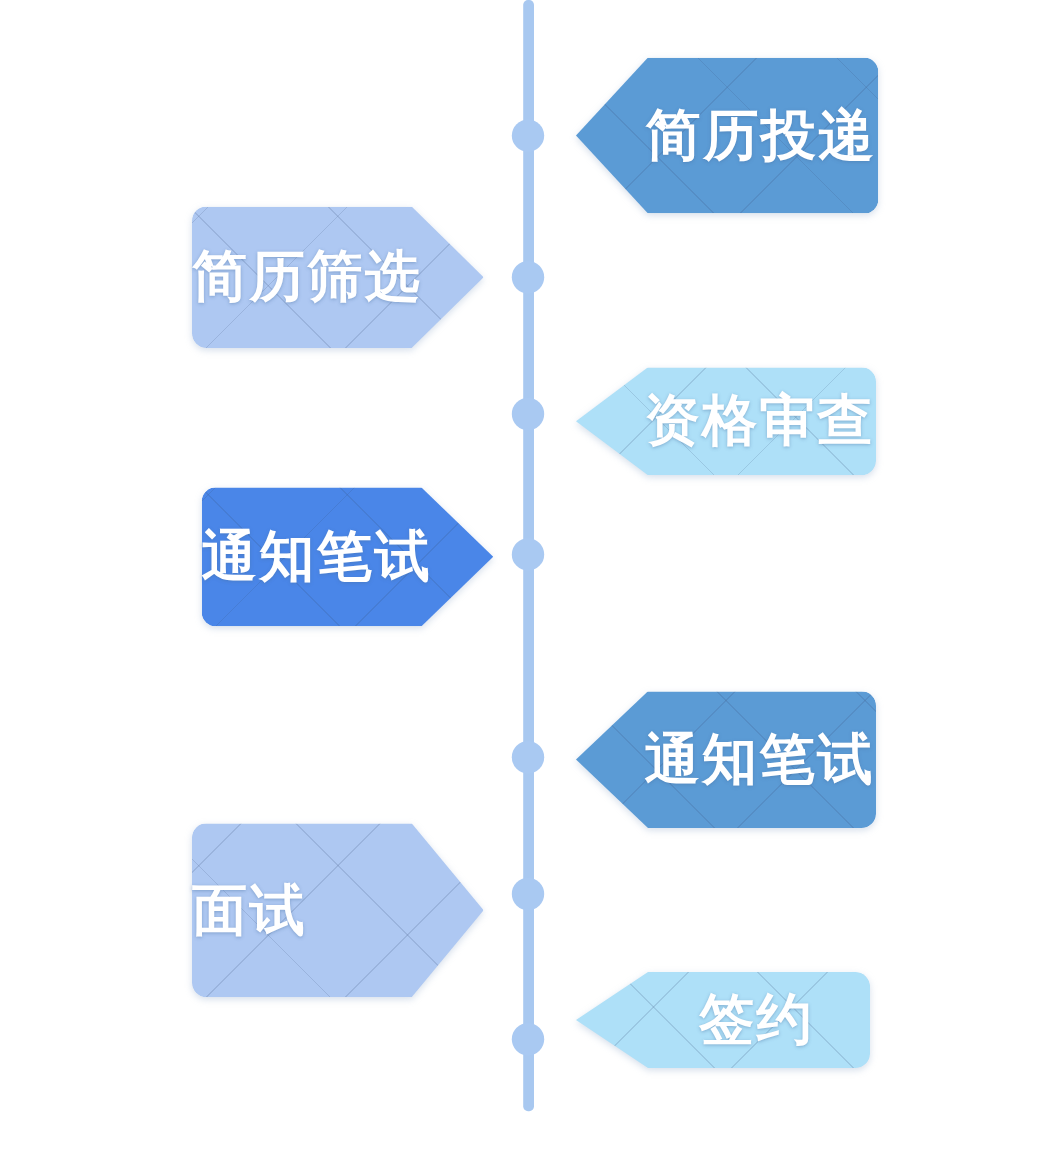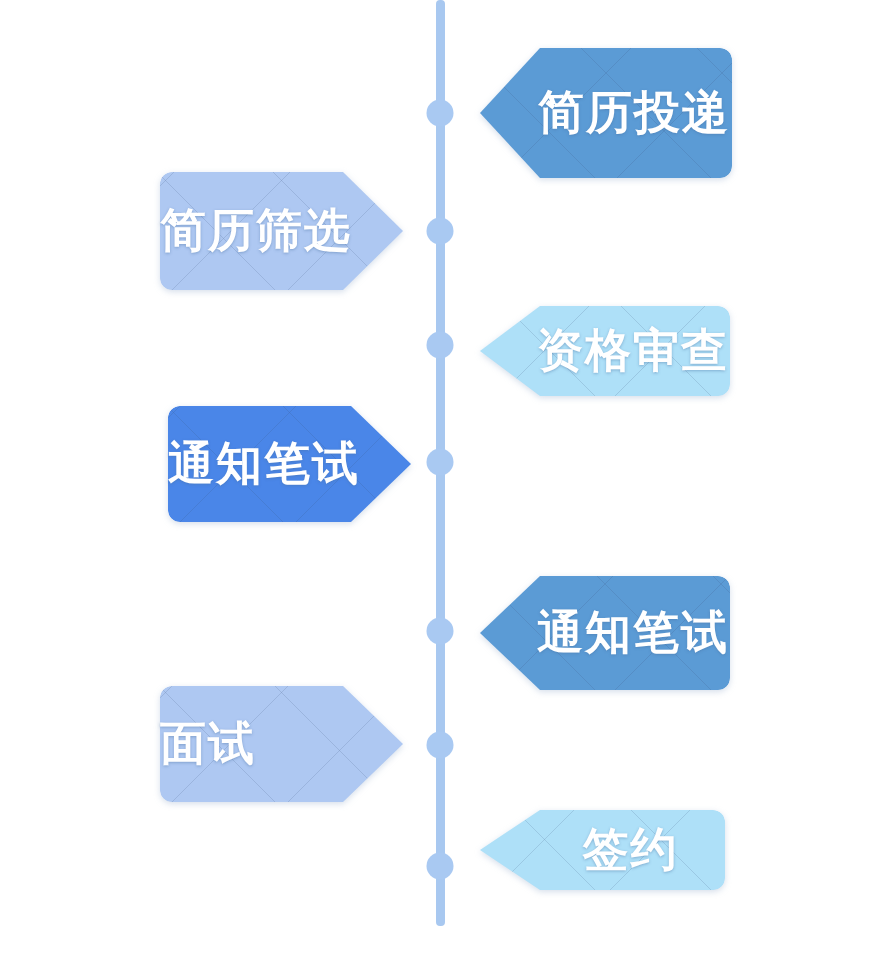--- a/index.html
+++ b/index.html
@@ -137,21 +137,21 @@
     <div class="step-texture"></div>
     <span class="step-label">通知笔试</span>
   </div>
 
   <div class="step right" style="left:480px;top:576px;width:250px;height:114px;--fill:#5b9bd5">
     <div class="step-shape"></div>
     <div class="step-texture"></div>
     <span class="step-label">通知笔试</span>
   </div>
 
-  <div class="step left" style="left:160px;top:686px;width:243px;height:116px;--fill:#aec8f2">
+  <div class="step left" style="left:160px;top:686px;width:243px;height:145px;--fill:#aec8f2">
     <div class="step-shape"></div>
     <div class="step-texture"></div>
     <span class="step-label">面试</span>
   </div>
 
   <div class="step right" style="left:480px;top:810px;width:245px;height:80px;--fill:#aee0f8">
     <div class="step-shape"></div>
     <div class="step-texture"></div>
     <span class="step-label">签约</span>
   </div>

